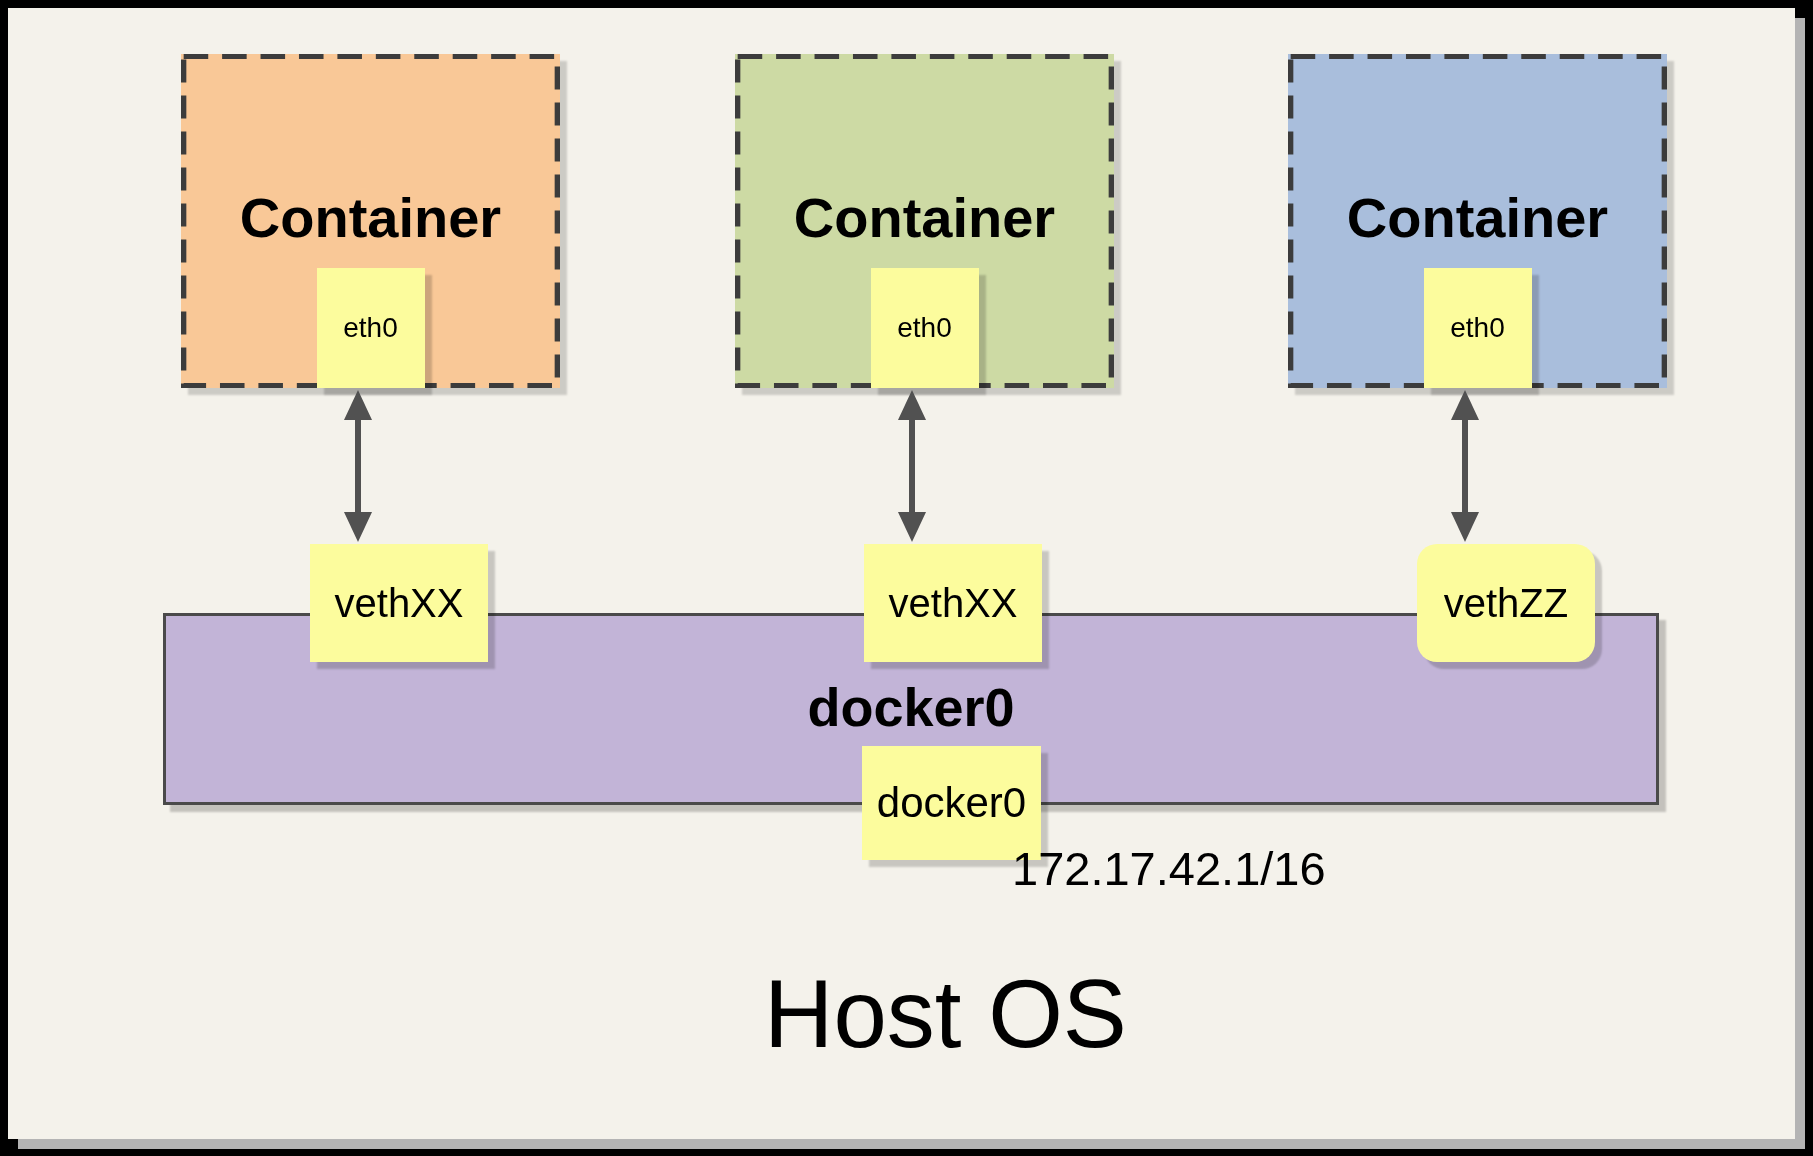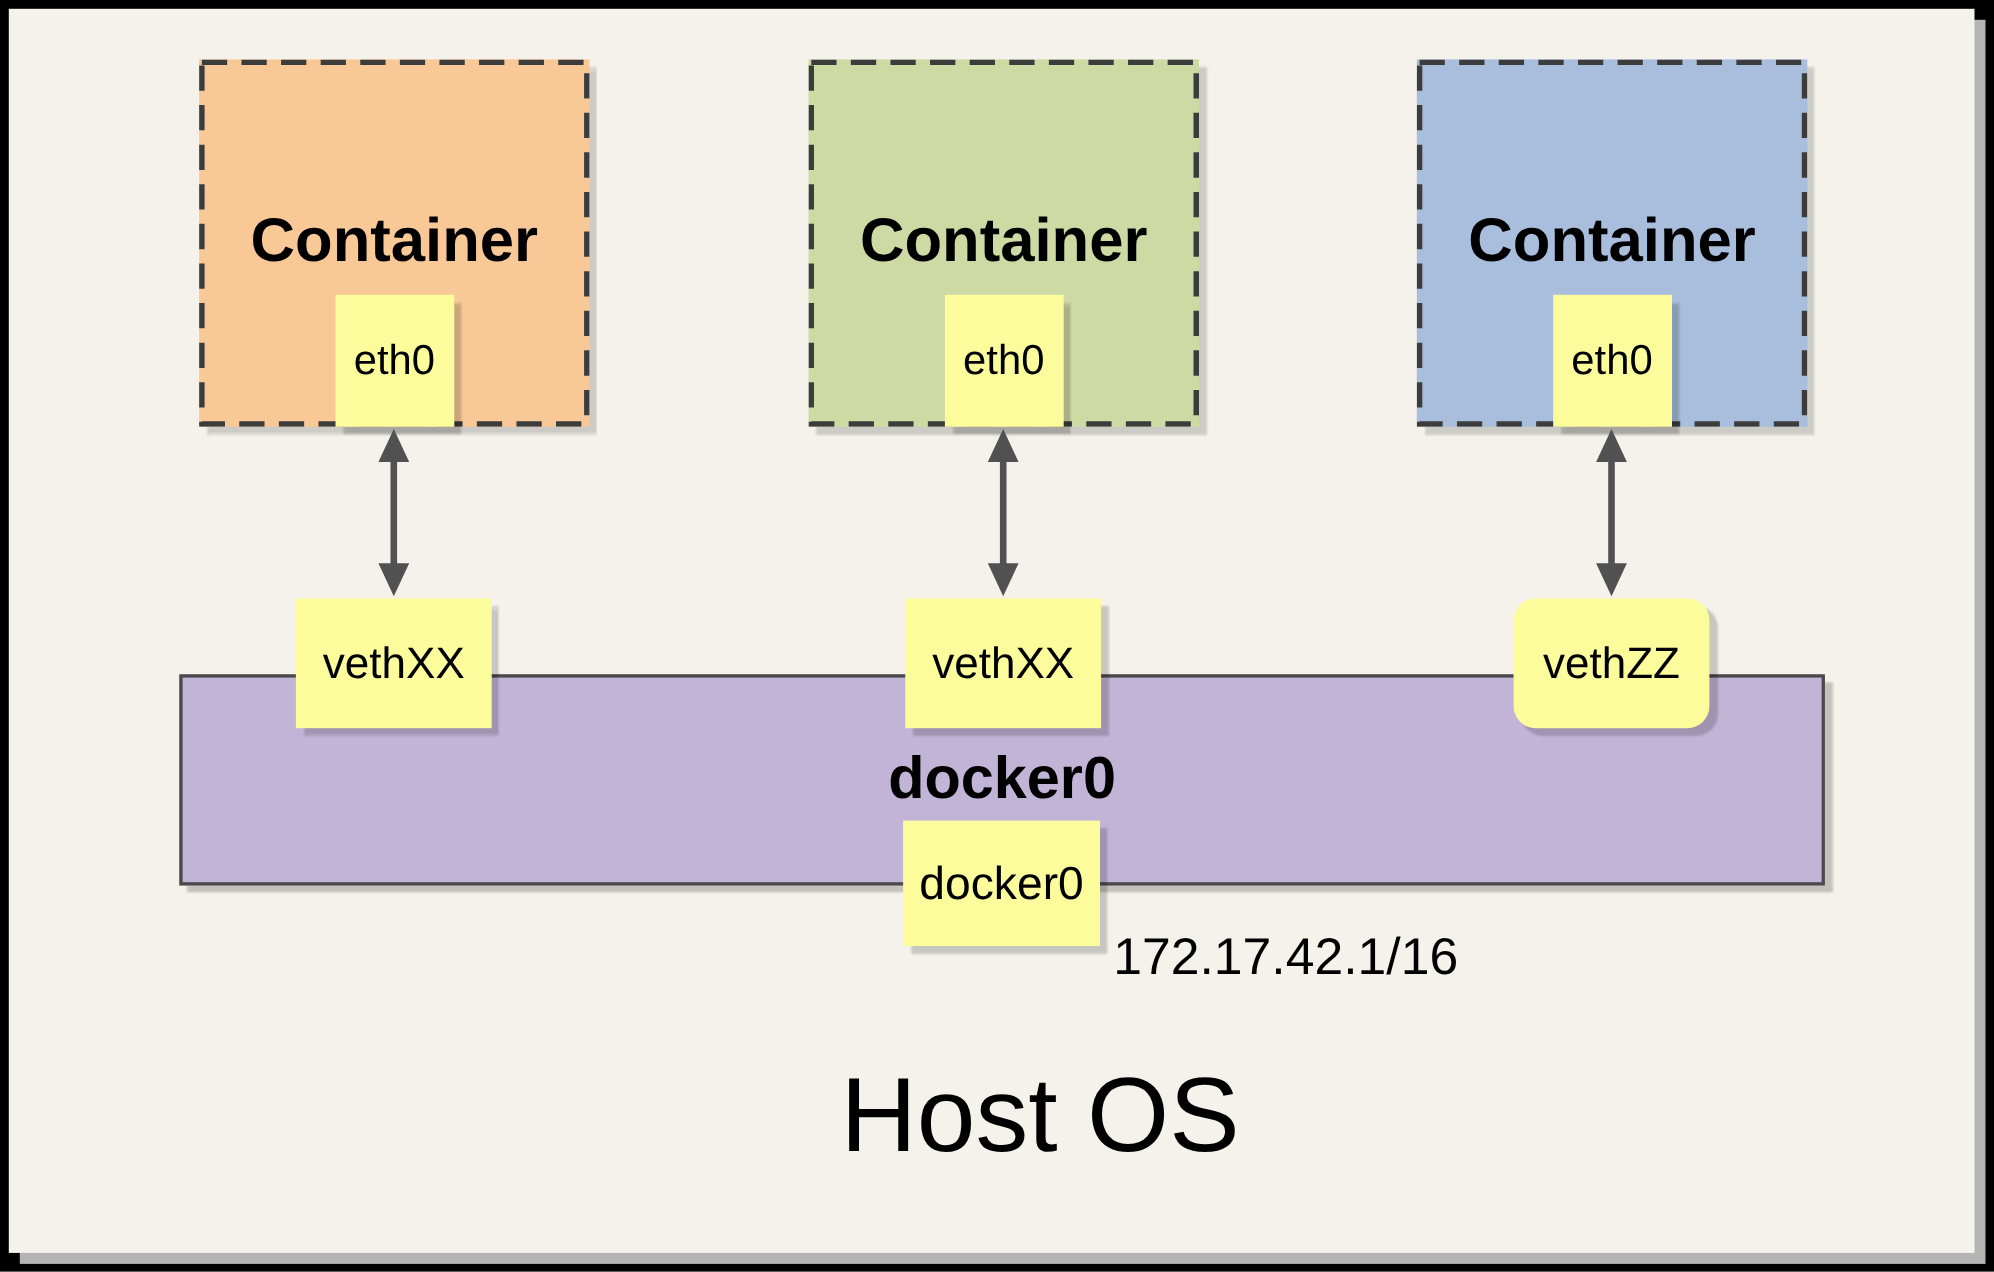--- a/index.html
+++ b/index.html
@@ -12,38 +12,40 @@
   }
   .panel{
     position:absolute;left:8px;top:8px;width:1787px;height:1131px;
     background:#F4F2EB;
     box-shadow:10px 10px 0 #B4B4B4;
   }
   
   .cbox{
     position:absolute;top:46px;width:355px;height:334px;
     box-shadow:7px 7px 2px rgba(0,0,0,0.16);
+    padding-left:24px;
   }
   .cbox.c0{left:173px;}
   .cbox.c1{left:727px;}
   .cbox.c2{left:1280px;}
   .dash-svg{position:absolute;left:0;top:0;width:100%;height:100%;display:block;}
   .ctitle{
     position:absolute;left:0;top:136px;width:100%;
     text-align:center;font-size:56px;font-weight:bold;color:#000;line-height:1;
   }
   .note{
     background:#FCFC9D;
     box-shadow:7px 7px 2px rgba(0,0,0,0.18);
     display:flex;align-items:center;justify-content:center;
     color:#000;
+    margin-left:41px;
   }
   .ethbox{
     position:absolute;left:50%;margin-left:-54px;bottom:0;
-    width:108px;height:120px;font-size:38px;
+    width:108px;height:120px;font-size:28px;
   }
   
   .arrow{
     position:absolute;top:382px;width:32px;height:152px;z-index:2;
   }
   .arrow.a0{left:334px;}
   .arrow.a1{left:888px;}
   .arrow.a2{left:1441px;}
   
   .bar{

